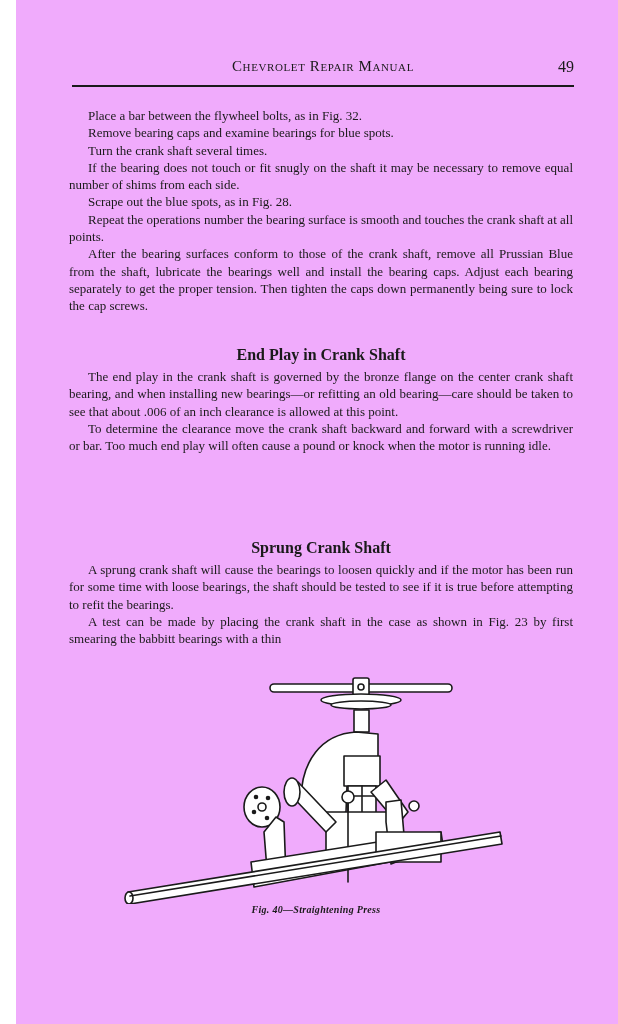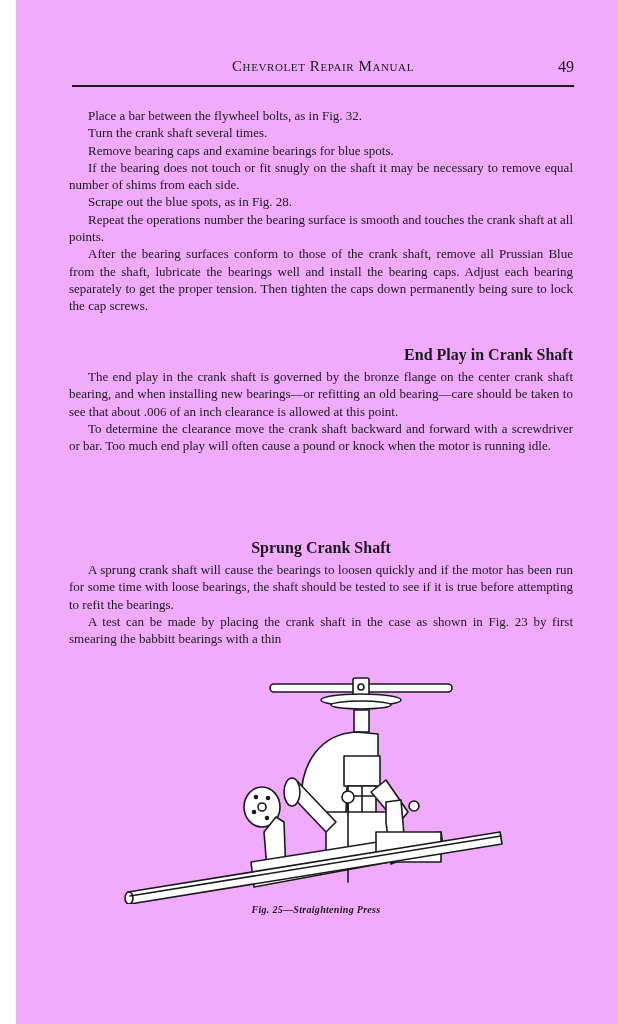--- a/index.html
+++ b/index.html
@@ -97,29 +97,29 @@
 <div class="page">
 
   <div class="running-head">
     <div class="running-title">Chevrolet Repair Manual</div>
     <div class="page-number">49</div>
   </div>
   <div class="head-rule"></div>
 
   <div class="body-text" style="top:107px;">
     <p class="para">Place a bar between the flywheel bolts, as in Fig. 32.</p>
+    <p class="para">Remove bearing caps and examine bearings for blue spots.</p>
     <p class="para">Turn the crank shaft several times.</p>
-    <p class="para">Remove bearing caps and examine bearings for blue spots.</p>
     <p class="para">If the bearing does not touch or fit snugly on the shaft it may be necessary to remove equal number of shims from each side.</p>
     <p class="para">Scrape out the blue spots, as in Fig. 28.</p>
     <p class="para">Repeat the operations number the bearing surface is smooth and touches the crank shaft at all points.</p>
     <p class="para">After the bearing surfaces conform to those of the crank shaft, remove all Prussian Blue from the shaft, lubricate the bearings well and install the bearing caps.  Adjust each bearing separately to get the proper tension.  Then tighten the caps down permanently being sure to lock the cap screws.</p>
   </div>
 
-  <div class="section-heading" style="top:346px;text-align:right;">End Play in Crank Shaft</div>
+  <div class="section-heading" style="top:346px;">End Play in Crank Shaft</div>
   <div class="body-text" style="top:368px;">
     <p class="para">The end play in the crank shaft is governed by the bronze flange on the center crank shaft bearing, and when installing new bearings—or refitting an old bearing—care should be taken to see that about .006 of an inch clearance is allowed at this point.</p>
     <p class="para">To determine the clearance move the crank shaft backward and forward with a screwdriver or bar.  Too much end play will often cause a pound or knock when the motor is running idle.</p>
   </div>
 
   <div class="section-heading" style="top:539px;">Sprung Crank Shaft</div>
   <div class="body-text" style="top:561px;">
     <p class="para">A sprung crank shaft will cause the bearings to loosen quickly and if the motor has been run for some time with loose bearings, the shaft should be tested to see if it is true before attempting to refit the bearings.</p>
     <p class="para">A test can be made by placing the crank shaft in the case as shown in Fig. 23 by first smearing the babbitt bearings with a thin</p>
   </div>
@@ -170,15 +170,15 @@
       <circle cx="232" cy="192" r="5" fill="#fff"></circle>
 
       <path d="M135 190 L 325 160 L 328 180 L 138 215 Z" fill="#fff"></path>
       <rect x="260" y="160" width="65" height="30" fill="#fff"></rect>
 
       <path d="M12 220 L 384 160 L 386 172 L 14 232 Z" fill="#fff"></path>
       <ellipse cx="13" cy="226" rx="4" ry="6" fill="#fff"></ellipse>
       <line x1="14" y1="224" x2="385" y2="164"></line>
     </svg>
   </div>
-  <div class="caption">Fig. 25—Straightening Press</div>
+  <div class="caption">Fig. 40—Straightening Press</div>
 
 </div>
 
 </body></html>

